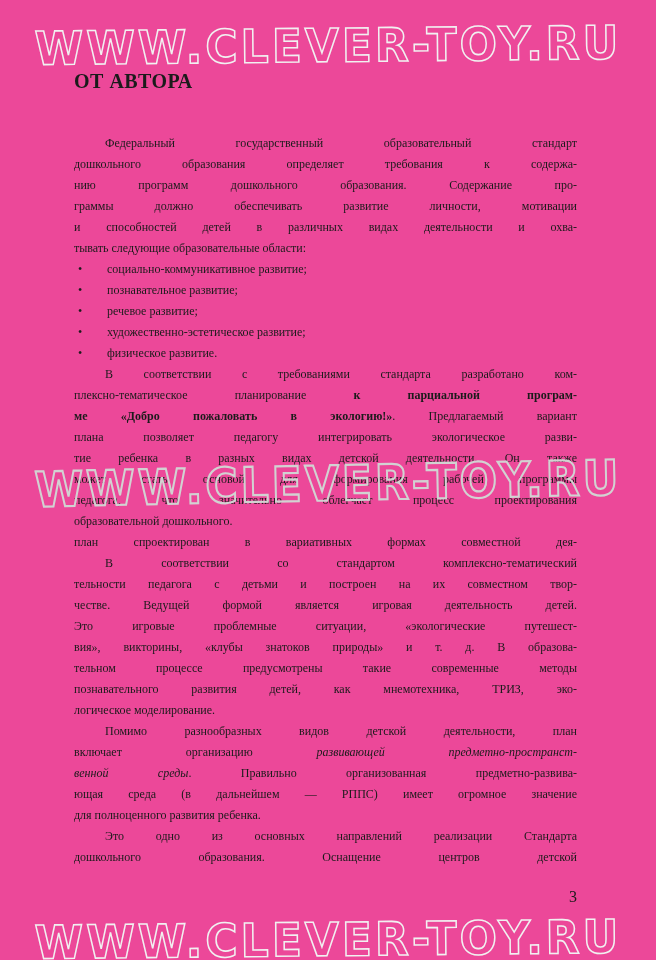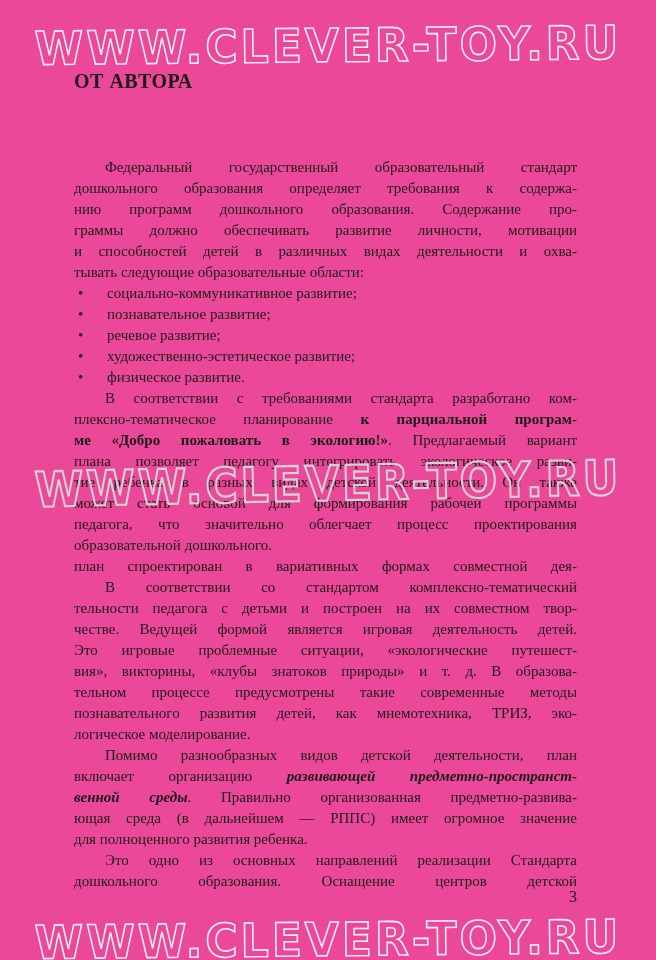--- a/index.html
+++ b/index.html
@@ -14,27 +14,27 @@
   .page { position:absolute; inset:0; background:#ec4899; }
 
   .doc-title {
     position:absolute; top:70px; left:74px; width:503px;
     text-align:left; font-size:20px; font-weight:bold;
     letter-spacing:0.5px;
   }
 
   .text-block {
     position:absolute; top:133px; left:74px; width:503px;
-    font-size:15px; line-height:21px;margin-top:24px;
+    font-size:12px; line-height:21px;
   }
   .line { text-align:justify; text-align-last:justify; }
   .line.last { text-align-last:left; }
   .line.indent { text-indent:31px; }
   .b  { font-weight:bold; }
-  .bi { font-weight:bold; font-style:italic; }
+  .bi { font-weight:normal; font-style:italic; }
 
   .bullet-line { position:relative; padding-left:33px; text-align:left; }
   .bullet-line .marker { position:absolute; left:4px; }
 
   .page-number {
     position:absolute; top:888px; left:74px; width:503px;
     text-align:right; font-size:16px;
   }
 
   .watermark {

